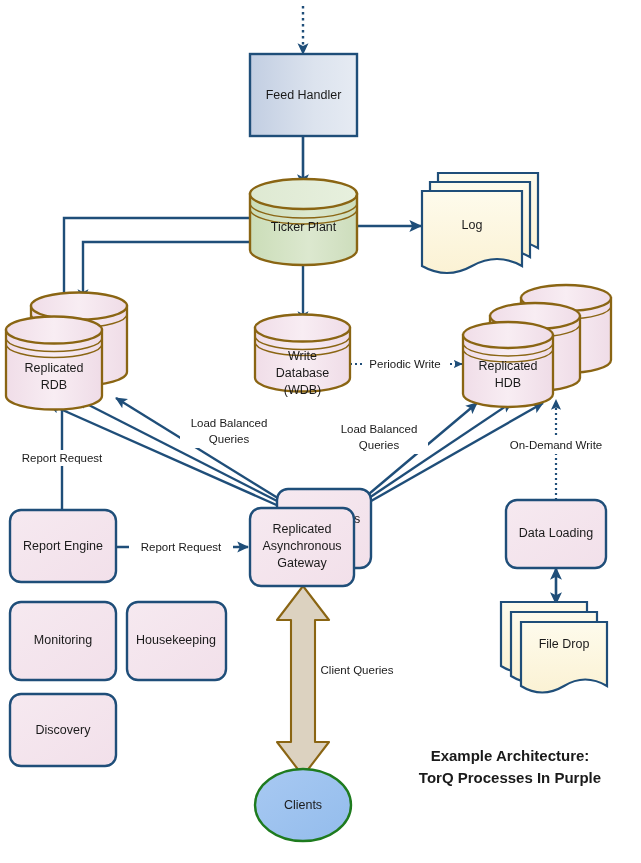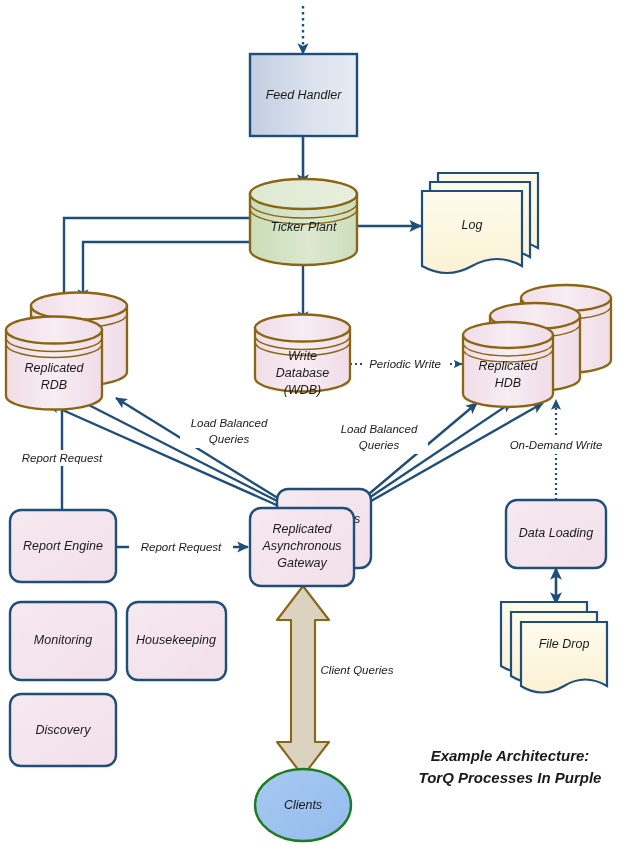--- a/index.html
+++ b/index.html
@@ -7,21 +7,20 @@
     padding: 0;
     background: #ffffff;
   }
   #diagram-root {
     position: relative;
     width: 641px;
     height: 863px;
     background: #ffffff;
     font-family: "Liberation Sans", sans-serif;
     overflow: hidden;
-    font-style: italic;
   }
   svg#arch-svg {
     position: absolute;
     top: 0; left: 0;
     width: 641px;
     height: 863px;
   }
   text {
     font-family: "Liberation Sans", sans-serif;
     fill: #1a1a1a;

